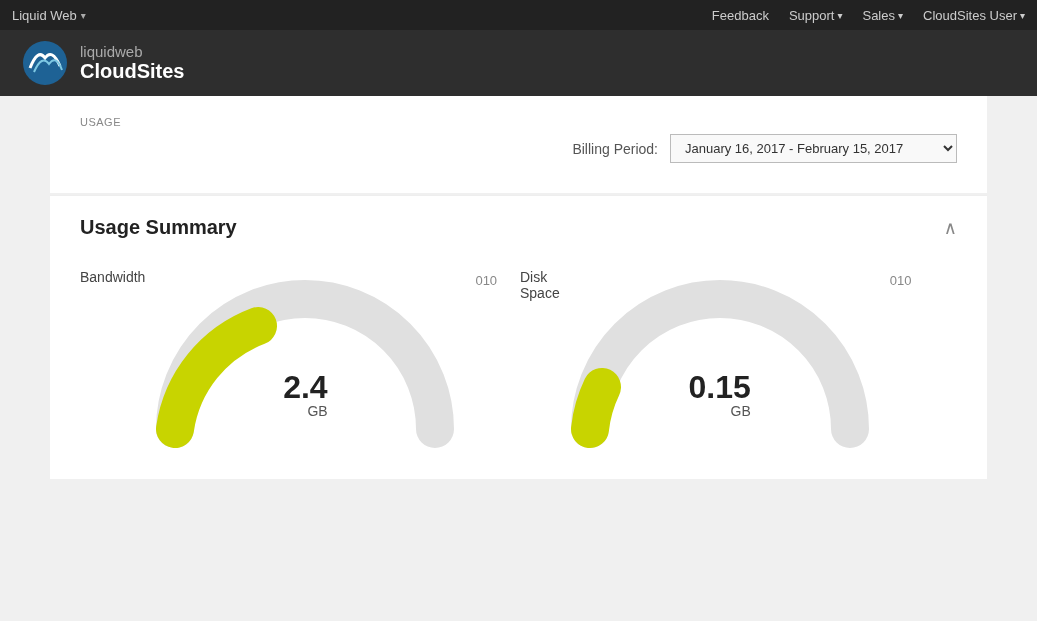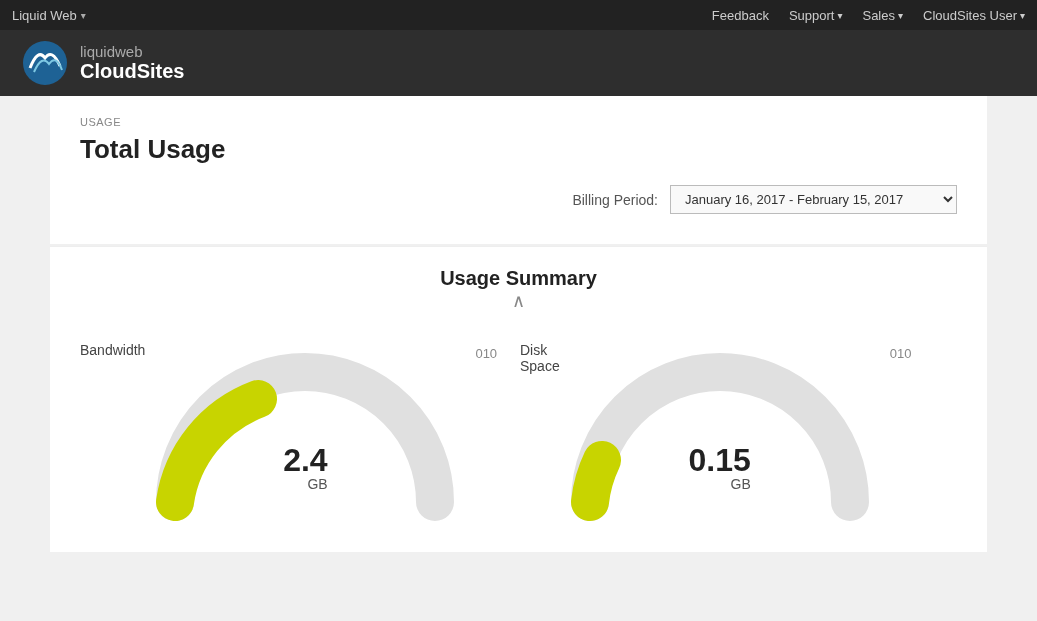--- a/index.html
+++ b/index.html
@@ -144,21 +144,20 @@
       margin-top: 2px;
       padding: 20px 30px;
       border-top: 1px solid #eee;
     }
 
     .section-header {
       display: flex;
       align-items: center;
       justify-content: space-between;
       margin-bottom: 30px;
-      flex-direction: column;
     }
 
     .section-title {
       font-size: 20px;
       font-weight: bold;
       color: #222;
     }
 
     .collapse-btn {
       background: none;
@@ -264,21 +263,20 @@
     <div class="logo-text">
       <span class="liquid">liquidweb</span>
       <span class="cloudsites">CloudSites</span>
     </div>
   </div>
 </div>
 
 <div class="content-area">
   <div class="content-inner">
     <div class="usage-label">USAGE</div>
-    <div class="page-title">Total Usage</div>
     <div class="billing-row">
       <span class="billing-label">Billing Period:</span>
       <select class="billing-select">
         <option>January 16, 2017 - February 15, 2017</option>
         <option>December 16, 2016 - January 15, 2017</option>
       </select>
     </div>
   </div>
 
   <div class="usage-summary-section">

